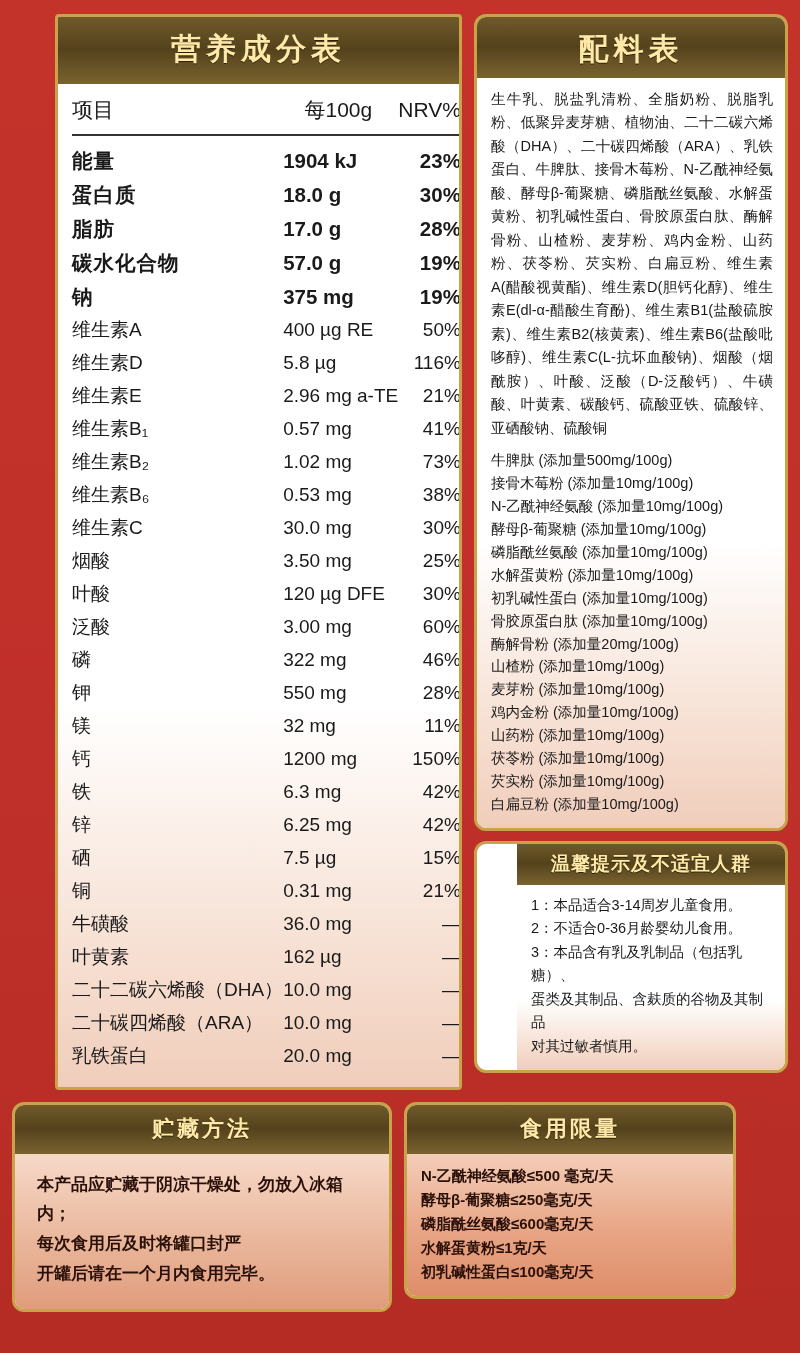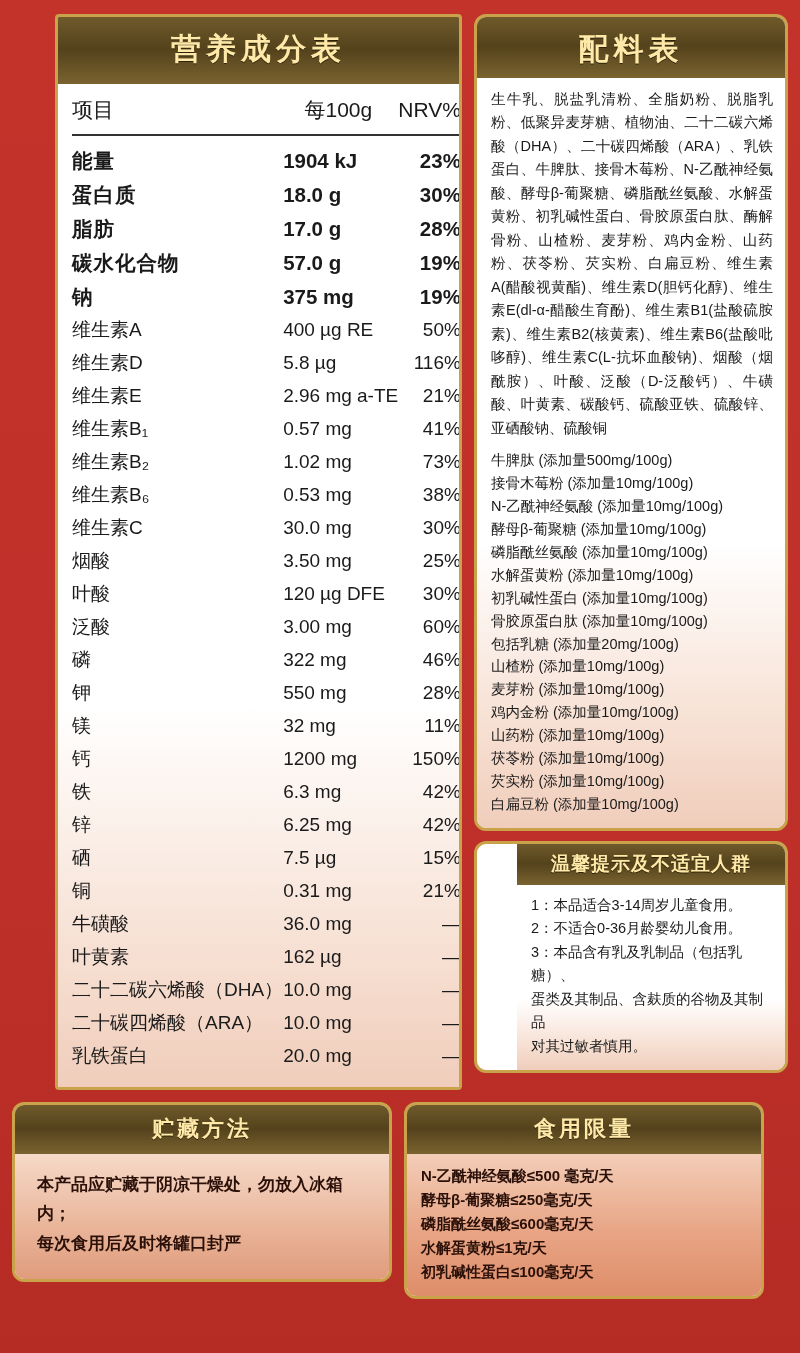--- a/index.html
+++ b/index.html
@@ -100,21 +100,21 @@
   }
 
   
   .bottom-row {
     display: flex;
     gap: 12px;
     margin-top: 12px;
     align-items: flex-start;
   }
   .store-card { width: 380px; border: 3px solid #c9a24a; border-radius: 12px; }
-  .limit-card { width: 360px; border: 3px solid #c9a24a; border-radius: 12px; }
+  .limit-card { width: 332px; border: 3px solid #c9a24a; border-radius: 12px; }
   .b-head { padding: 9px 4px 10px; }
   .b-head .title { font-size: 22px; letter-spacing: 3px; }
   .store-body {
     background: linear-gradient(180deg, #f6d9c8 0%, #eab79c 55%, #e09c7c 100%);
     padding: 16px 22px 20px;
   }
   .store-body div {
     font-size: 17px;
     line-height: 1.75;
     color: #2a1008;
@@ -312,21 +312,21 @@
           <div class="ing-text">生牛乳、脱盐乳清粉、全脂奶粉、脱脂乳粉、低聚异麦芽糖、植物油、二十二碳六烯酸（DHA）、二十碳四烯酸（ARA）、乳铁蛋白、牛脾肽、接骨木莓粉、N-乙酰神经氨酸、酵母β-葡聚糖、磷脂酰丝氨酸、水解蛋黄粉、初乳碱性蛋白、骨胶原蛋白肽、酶解骨粉、山楂粉、麦芽粉、鸡内金粉、山药粉、茯苓粉、芡实粉、白扁豆粉、维生素A(醋酸视黄酯)、维生素D(胆钙化醇)、维生素E(dl-α-醋酸生育酚)、维生素B1(盐酸硫胺素)、维生素B2(核黄素)、维生素B6(盐酸吡哆醇)、维生素C(L-抗坏血酸钠)、烟酸（烟酰胺）、叶酸、泛酸（D-泛酸钙）、牛磺酸、叶黄素、碳酸钙、硫酸亚铁、硫酸锌、亚硒酸钠、硫酸铜</div>
           <div class="ing-list">
               <div>牛脾肽 (添加量500mg/100g)</div>
               <div>接骨木莓粉 (添加量10mg/100g)</div>
               <div>N-乙酰神经氨酸 (添加量10mg/100g)</div>
               <div>酵母β-葡聚糖 (添加量10mg/100g)</div>
               <div>磷脂酰丝氨酸 (添加量10mg/100g)</div>
               <div>水解蛋黄粉 (添加量10mg/100g)</div>
               <div>初乳碱性蛋白 (添加量10mg/100g)</div>
               <div>骨胶原蛋白肽 (添加量10mg/100g)</div>
-              <div>包括乳糖 (添加量20mg/100g)</div>
+              <div>酶解骨粉 (添加量20mg/100g)</div>
               <div>山楂粉 (添加量10mg/100g)</div>
               <div>麦芽粉 (添加量10mg/100g)</div>
               <div>鸡内金粉 (添加量10mg/100g)</div>
               <div>山药粉 (添加量10mg/100g)</div>
               <div>茯苓粉 (添加量10mg/100g)</div>
               <div>芡实粉 (添加量10mg/100g)</div>
               <div>白扁豆粉 (添加量10mg/100g)</div>
             </div>
         </div>
       </div>
@@ -347,20 +347,21 @@
   </div>
 
   <div class="bottom-row">
     <div class="card store-card">
       <div class="card-head b-head">
         <div class="title">贮藏方法</div>
       </div>
       <div class="store-body">
           <div>本产品应贮藏于阴凉干燥处，勿放入冰箱内；</div>
           <div>每次食用后及时将罐口封严</div>
+          <div>开罐后请在一个月内食用完毕。</div>
         </div>
     </div>
 
     <div class="card limit-card">
       <div class="card-head b-head">
         <div class="title">食用限量</div>
       </div>
       <div class="limit-body">
           <div>N-乙酰神经氨酸≤500 毫克/天</div>
           <div>酵母β-葡聚糖≤250毫克/天</div>

